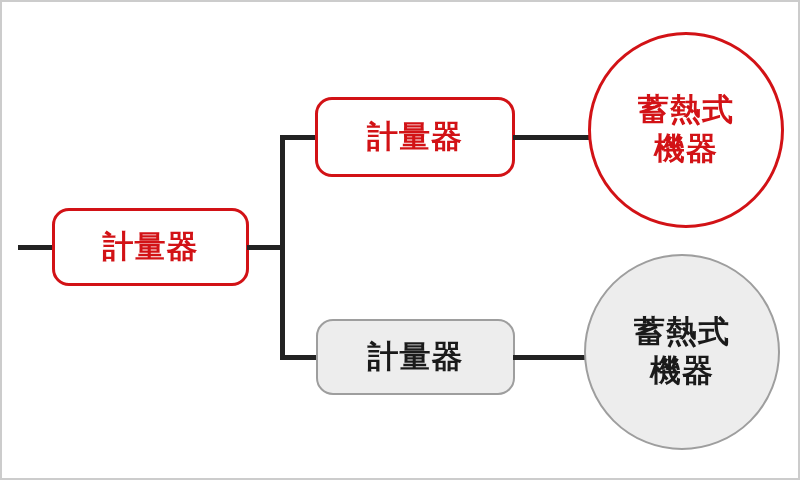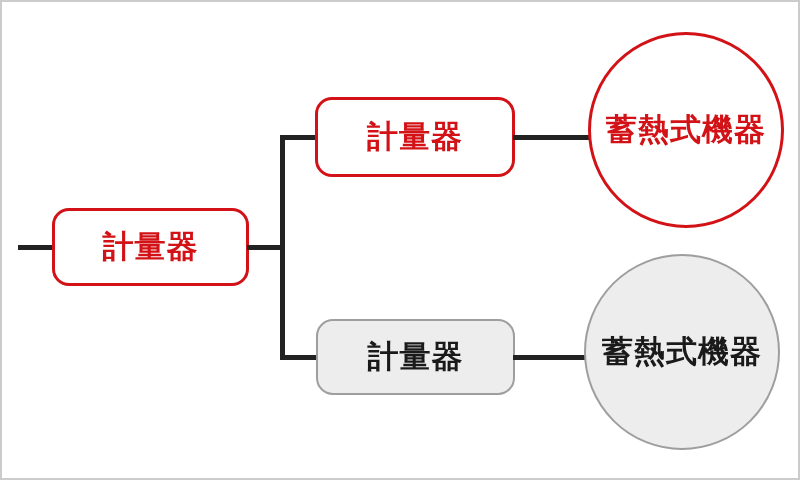--- a/index.html
+++ b/index.html
@@ -31,20 +31,21 @@
     width:200px;height:78px;
     border-radius:17px;
     font-size:31px;font-weight:bold;
     letter-spacing:1px;
   }
   .meter.red{border:3px solid var(--red);color:var(--red);}
   .meter.gray{border:2px solid var(--gray-border);background:var(--gray-fill);color:var(--text-dark);}
   .device{
     width:196px;height:196px;
     border-radius:50%;
+    flex-direction:column;
     font-size:31px;font-weight:bold;
     line-height:1.25;letter-spacing:1px;
   }
   .device.red{border:3px solid var(--red);color:var(--red);}
   .device.gray{border:2px solid var(--gray-border);background:var(--gray-fill);color:var(--text-dark);}
 </style>
 </head>
 <body>
 
 <div class="canvas">

